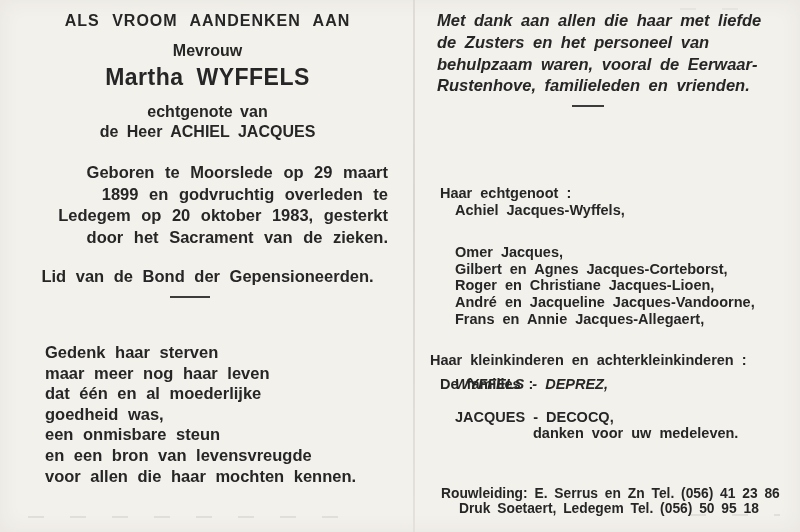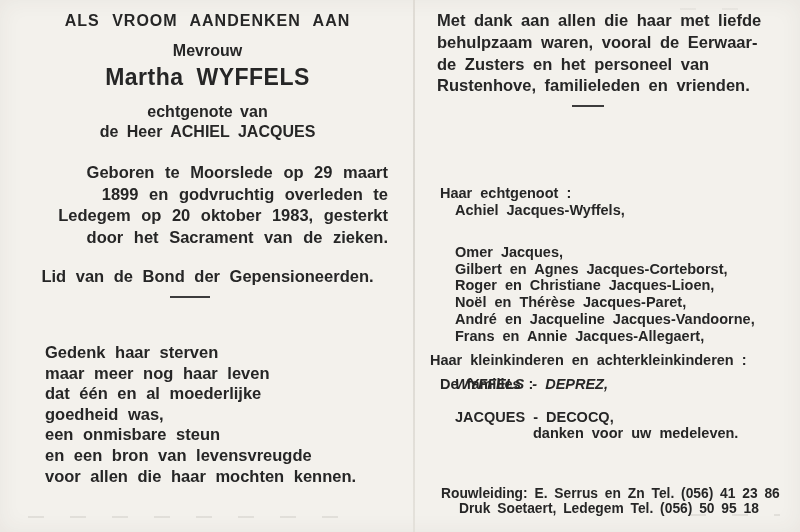--- a/index.html
+++ b/index.html
@@ -50,21 +50,21 @@
   .rule-right { top: 105px; left: 572px; width: 32px; }
 
   .l-poem {
     top: 342px; left: 45px;
     font-size: 16.5px; line-height: 20.6px; word-spacing: 5px;
   }
 
   
   .r-ack {
     top: 10px; left: 437px; width: 335px;
-    font-size: 16.5px; line-height: 21.8px; word-spacing: 4px;
+    font-style: italic; font-size: 16.5px; line-height: 21.8px; word-spacing: 4px;
   }
   .r-small { font-size: 14.5px; word-spacing: 4px; white-space: nowrap; }
   .r-spouse-label      { top: 185px; left: 440px; }
   .r-spouse-name       { top: 202px; left: 455px; }
   .r-children-label    { top: 228px; left: 440px; }
   .r-children          { top: 244px; left: 455px; line-height: 16.7px; }
   .r-grand-label       { top: 352px; left: 424px; margin-left: 6px; }
   .r-families-label    { top: 376px; left: 440px; }
   .r-family-0          { top: 376px; left: 455px; font-style: italic; }
   .r-family-1          { top: 409px; left: 455px; }
@@ -113,35 +113,34 @@
     <div>maar meer nog haar leven</div>
     <div>dat één en al moederlijke</div>
     <div>goedheid was,</div>
     <div>een onmisbare steun</div>
     <div>en een bron van levensvreugde</div>
     <div>voor allen die haar mochten kennen.</div>
   </div>
 
   <div class="abs r-ack">
     <div>Met dank aan allen die haar met liefde</div>
+    <div>de Zusters en het personeel van</div>
     <div>behulpzaam waren, vooral de Eerwaar-</div>
-    <div>de Zusters en het personeel van</div>
     <div>Rustenhove, familieleden en vrienden.</div>
   </div>
 
   <div class="rule rule-right"></div>
 
   <div class="abs r-small r-spouse-label">Haar echtgenoot :</div>
   <div class="abs r-small r-spouse-name">Achiel Jacques-Wyffels,</div>
 
   <div class="abs r-small r-children">
     <div>Omer Jacques,</div>
     <div>Gilbert en Agnes Jacques-Corteborst,</div>
     <div>Roger en Christiane Jacques-Lioen,</div>
-    <div>Noël en Thérèse Jacques-Paret,</div>
     <div>André en Jacqueline Jacques-Vandoorne,</div>
     <div>Frans en Annie Jacques-Allegaert,</div>
   </div>
 
   <div class="abs r-small r-grand-label">Haar kleinkinderen en achterkleinkinderen :</div>
 
   <div class="abs r-small r-families-label">De families :</div>
   <div class="abs r-small r-family-0">WYFFELS - DEPREZ,</div>
   <div class="abs r-small r-family-1">JACQUES - DECOCQ,</div>
   <div class="abs r-small r-closing">danken voor uw medeleven.</div>

